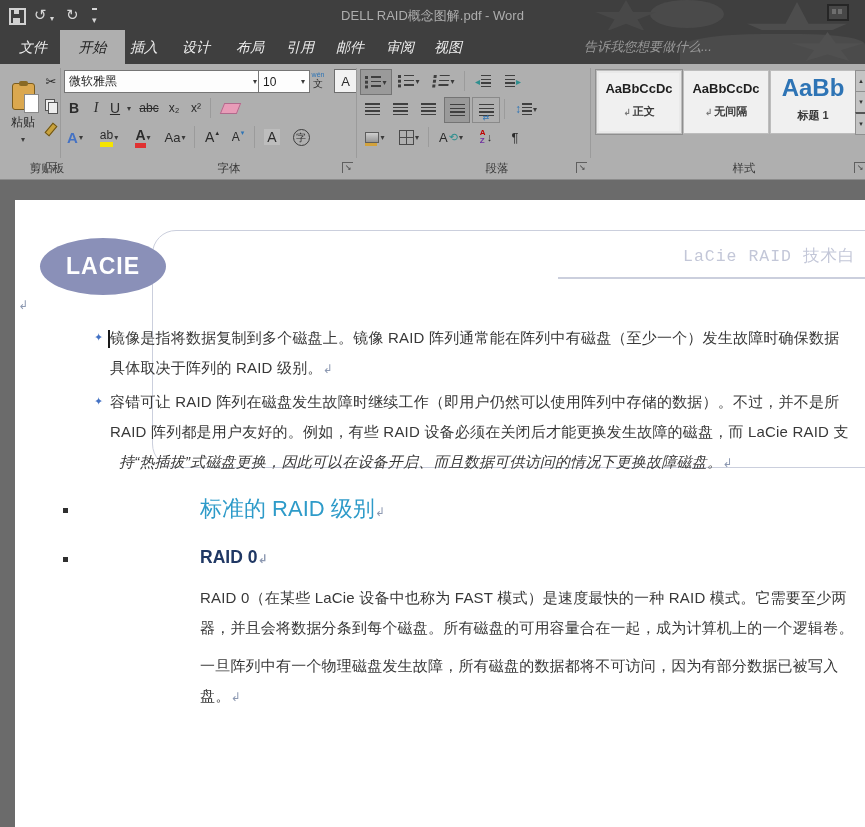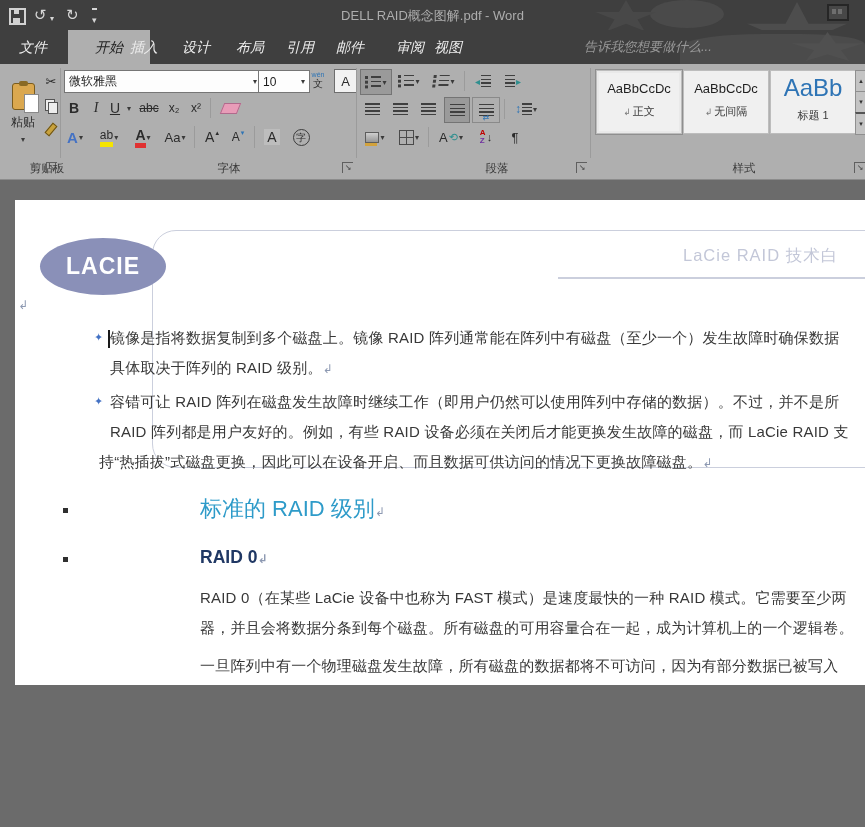--- a/index.html
+++ b/index.html
@@ -44,34 +44,34 @@
   .brushic{width:4px;height:11px;background:#C9A23C;border:1px solid #6b5318;transform:rotate(40deg);}
   .eraser{width:15px;height:9px;background:#E89CB8;border:1px solid #b06a8c;transform:skewX(-22deg);}
   .bars{width:15px;height:12px;background:repeating-linear-gradient(to bottom,#3F3F3F 0 1.5px,transparent 1.5px 3.6px);}
   .licon{position:relative;width:16px;height:12px;background:repeating-linear-gradient(to bottom,#3F3F3F 0 1.5px,transparent 1.5px 4.7px) 6px 0/10px 12px no-repeat;}
   .licon::before{content:"";position:absolute;left:0;top:0;width:2.5px;height:2.5px;background:#3F3F3F;box-shadow:0 4.7px #3F3F3F,0 9.4px #3F3F3F;}
   .gridic{width:13px;height:13px;border:1px solid #4a4a4a;
           background:linear-gradient(#4a4a4a,#4a4a4a) center/100% 1px no-repeat,linear-gradient(#4a4a4a,#4a4a4a) center/1px 100% no-repeat;}
   .bucket{position:relative;width:12px;height:9px;background:linear-gradient(#cfcfcf,#969696);border:1px solid #5d5d5d;}
   .bucket::after{content:"";position:absolute;left:-1px;top:10px;width:12px;height:3px;background:#D2A23C;}
   .teal{color:#2F8F8F;} .blue{color:#2E74B5;}
-  .stylecard{position:absolute;width:84px;height:62px;background:#F0F0F0;border:1px solid #BDBDBD;text-align:center;cursor:default;}
+  .stylecard{position:absolute;width:84px;height:62px;background:#F0F0F0;border:1px solid #BDBDBD;text-align:center;cursor:default;font-weight:bold;}
   .stylecard.sel{box-shadow:0 0 0 1px #8F8F8F, inset 0 0 0 2px #E9E9E9;}
   .sprev{display:block;margin-top:10px;font-size:13px;color:#1F1F1F;}
   .sname{display:block;margin-top:8px;font-size:11px;color:#3A3A3A;}
   .sprev.h1p{font-size:24px;line-height:24px;color:#2E74B5;margin-top:5px;}
   .smark{font-size:9px;color:#7A7A7A;margin-right:2px;}
   .scrollbtn{position:absolute;left:855px;width:10px;height:20px;background:#C4C4C4;border:1px solid #8F8F8F;font-size:7px;line-height:20px;text-align:center;color:#333;}
 
   
-  .page{position:absolute;left:15px;top:200px;width:850px;height:485px;background:#FFFFFF;overflow:hidden;z-index:2;}
+  .page{position:absolute;left:15px;top:200px;width:850px;height:627px;background:#FFFFFF;overflow:hidden;z-index:2;}
   .wpbox{position:absolute;left:137px;top:30px;width:780px;height:236px;border:1.5px solid #CBCFDD;border-radius:24px;}
   .logo{position:absolute;left:25px;top:38px;width:126px;height:57px;border-radius:50%;background:#8A90B8;
         display:flex;align-items:center;justify-content:center;color:#FFFFFF;font-size:23px;font-weight:bold;letter-spacing:1px;}
-  .hdrtitle{position:absolute;left:668px;top:45px;font-size:16.5px;letter-spacing:1px;color:#C3C7D8;white-space:nowrap;}
+  .hdrtitle{position:absolute;left:668px;top:45px;font-size:16.5px;letter-spacing:1px;color:#C3C7D8;white-space:nowrap;font-family:Liberation Mono, monospace;}
   .hdrline{position:absolute;left:543px;top:77px;width:320px;height:1.5px;background:#CBCFDD;}
   .pmark{color:#8D99B2;font-size:12px;}
   .docline{position:absolute;white-space:nowrap;font-size:15px;color:#383838;letter-spacing:0.2px;line-height:20px;}
   .starb{position:absolute;font-size:11px;color:#4472C4;}
   .caret{position:absolute;left:93px;top:130px;width:1.5px;height:18px;background:#1a1a1a;}
   .sqb{position:absolute;left:48px;width:5px;height:5px;background:#2F2F2F;}
   .h1{position:absolute;left:185px;top:294px;font-size:22px;color:#2E9BC9;white-space:nowrap;}
   .h2{position:absolute;left:185px;top:347px;font-size:17.5px;font-weight:600;color:#203864;white-space:nowrap;}
 </style>
 </head>
@@ -89,27 +89,27 @@
     <span class="qatbtn" style="left:66px;">↻</span>
     <span class="qatbtn" style="left:92px;top:8px;font-size:9px;border-top:2px solid #D6D6D6;">▾</span>
     <div class="wintitle">DELL RAID概念图解.pdf - Word</div>
     <span class="ornicon"></span>
   </div>
 
   <div class="tabsrow">
     <div class="deco" style="left:680px;top:4px;width:185px;height:30px;background:#4B4B4B;border-radius:45% 35% 0 0;"></div>
     <div class="deco star" style="left:790px;top:2px;width:75px;height:32px;background:#505050;"></div>
     <div class="tab" style="left:8px;width:50px;">文件</div>
-    <div class="tab active" style="left:68px;width:82px;">开始</div>
+    <div class="tab active" style="left:60px;width:65px;">开始</div>
     <div class="tab" style="left:120px;width:48px;">插入</div>
     <div class="tab" style="left:172px;width:48px;">设计</div>
     <div class="tab" style="left:226px;width:48px;">布局</div>
     <div class="tab" style="left:276px;width:48px;">引用</div>
     <div class="tab" style="left:326px;width:48px;">邮件</div>
-    <div class="tab" style="left:376px;width:48px;text-align:right;">审阅</div>
+    <div class="tab" style="left:376px;width:48px;">审阅</div>
     <div class="tab" style="left:424px;width:48px;">视图</div>
     <span class="bulb"></span>
     <div class="tellme" style="left:584px;">告诉我您想要做什么...</div>
   </div>
 
   <div class="ribbon">
 
     <div class="rbtn" style="left:4px;top:6px;width:38px;height:86px;flex-direction:column;gap:4px;">
       <span class="pasteicon">
           <span class="board"></span>
@@ -311,21 +311,21 @@
     <span class="abs pmark" style="left:3px;top:98px;">↲</span>
 
     <span class="starb" style="left:79px;top:131px;">✦</span>
     <span class="caret"></span>
     <div class="docline" style="left:95px;top:128px;">镜像是指将数据复制到多个磁盘上。镜像 RAID 阵列通常能在阵列中有磁盘（至少一个）发生故障时确保数据</div>
     <div class="docline" style="left:95px;top:158px;"><span>具体取决于阵列的 RAID 级别。</span><span class="pmark">↲</span></div>
 
     <span class="starb" style="left:79px;top:195px;">✦</span>
     <div class="docline" style="left:95px;top:192px;">容错可让 RAID 阵列在磁盘发生故障时继续工作（即用户仍然可以使用阵列中存储的数据）。不过，并不是所</div>
     <div class="docline" style="left:95px;top:222px;">RAID 阵列都是用户友好的。例如，有些 RAID 设备必须在关闭后才能更换发生故障的磁盘，而 LaCie RAID 支</div>
-    <div class="docline" style="left:84px;top:252px;"><span>持“热插拔”式磁盘更换，因此可以在设备开启、而且数据可供访问的情况下更换故障磁盘。</span><span class="pmark">↲</span></div>
+    <div class="docline" style="left:104px;top:252px;font-style:italic;"><span>持“热插拔”式磁盘更换，因此可以在设备开启、而且数据可供访问的情况下更换故障磁盘。</span><span class="pmark">↲</span></div>
 
     <span class="sqb" style="top:308px;"></span>
     <div class="h1"><span>标准的 RAID 级别</span><span class="pmark">↲</span></div>
 
     <span class="sqb" style="top:357px;"></span>
     <div class="h2"><span>RAID 0</span><span class="pmark">↲</span></div>
 
     <div class="docline" style="left:185px;top:388px;">RAID 0（在某些 LaCie 设备中也称为 FAST 模式）是速度最快的一种 RAID 模式。它需要至少两</div>
     <div class="docline" style="left:185px;top:456px;">一旦阵列中有一个物理磁盘发生故障，所有磁盘的数据都将不可访问，因为有部分数据已被写入</div>
     <div class="docline" style="left:185px;top:418px;">器，并且会将数据分条到每个磁盘。所有磁盘的可用容量合在一起，成为计算机上的一个逻辑卷。</div>

